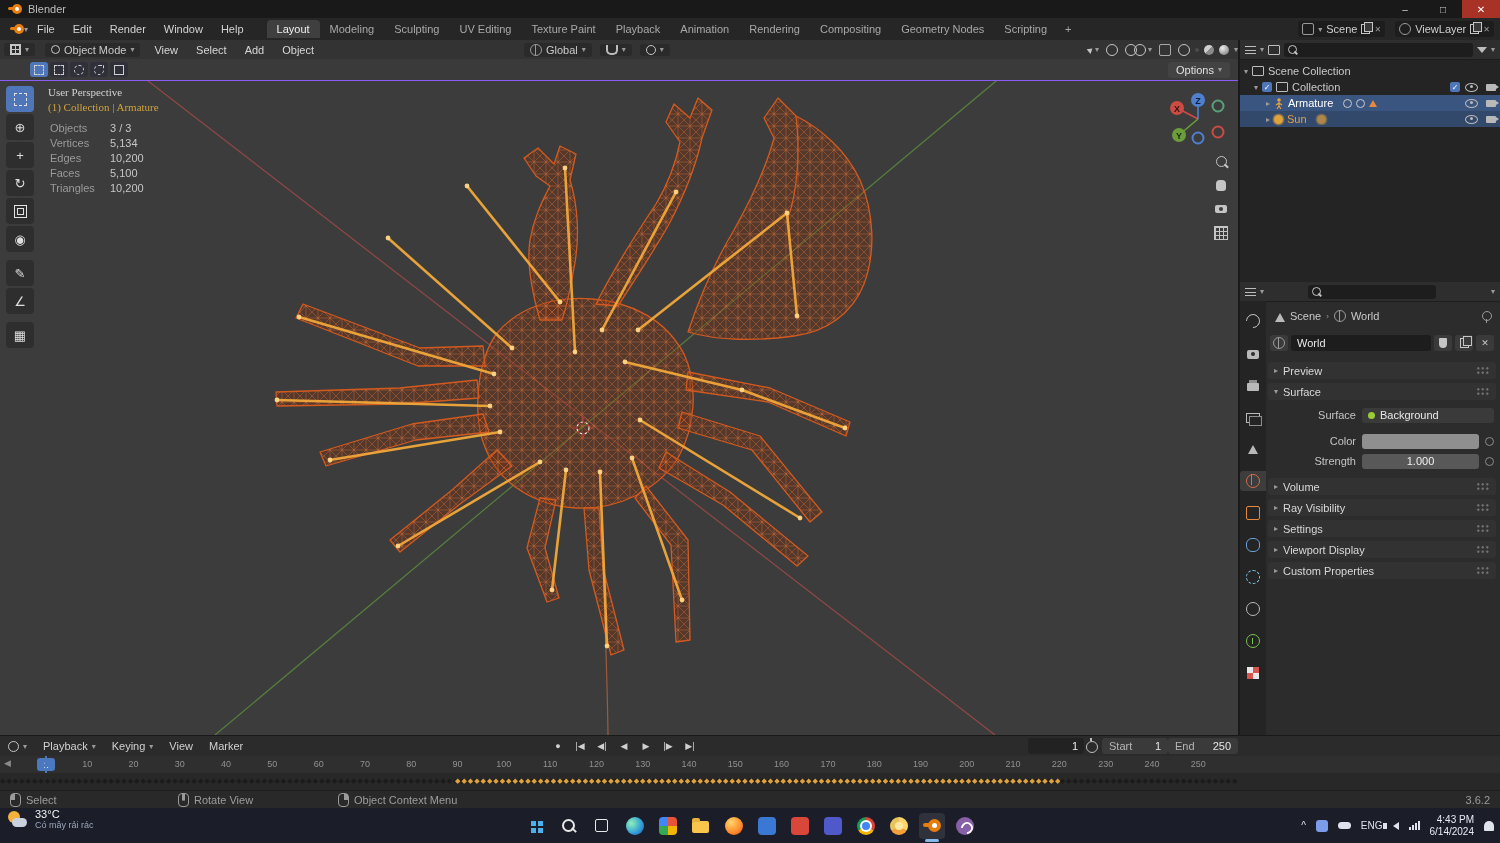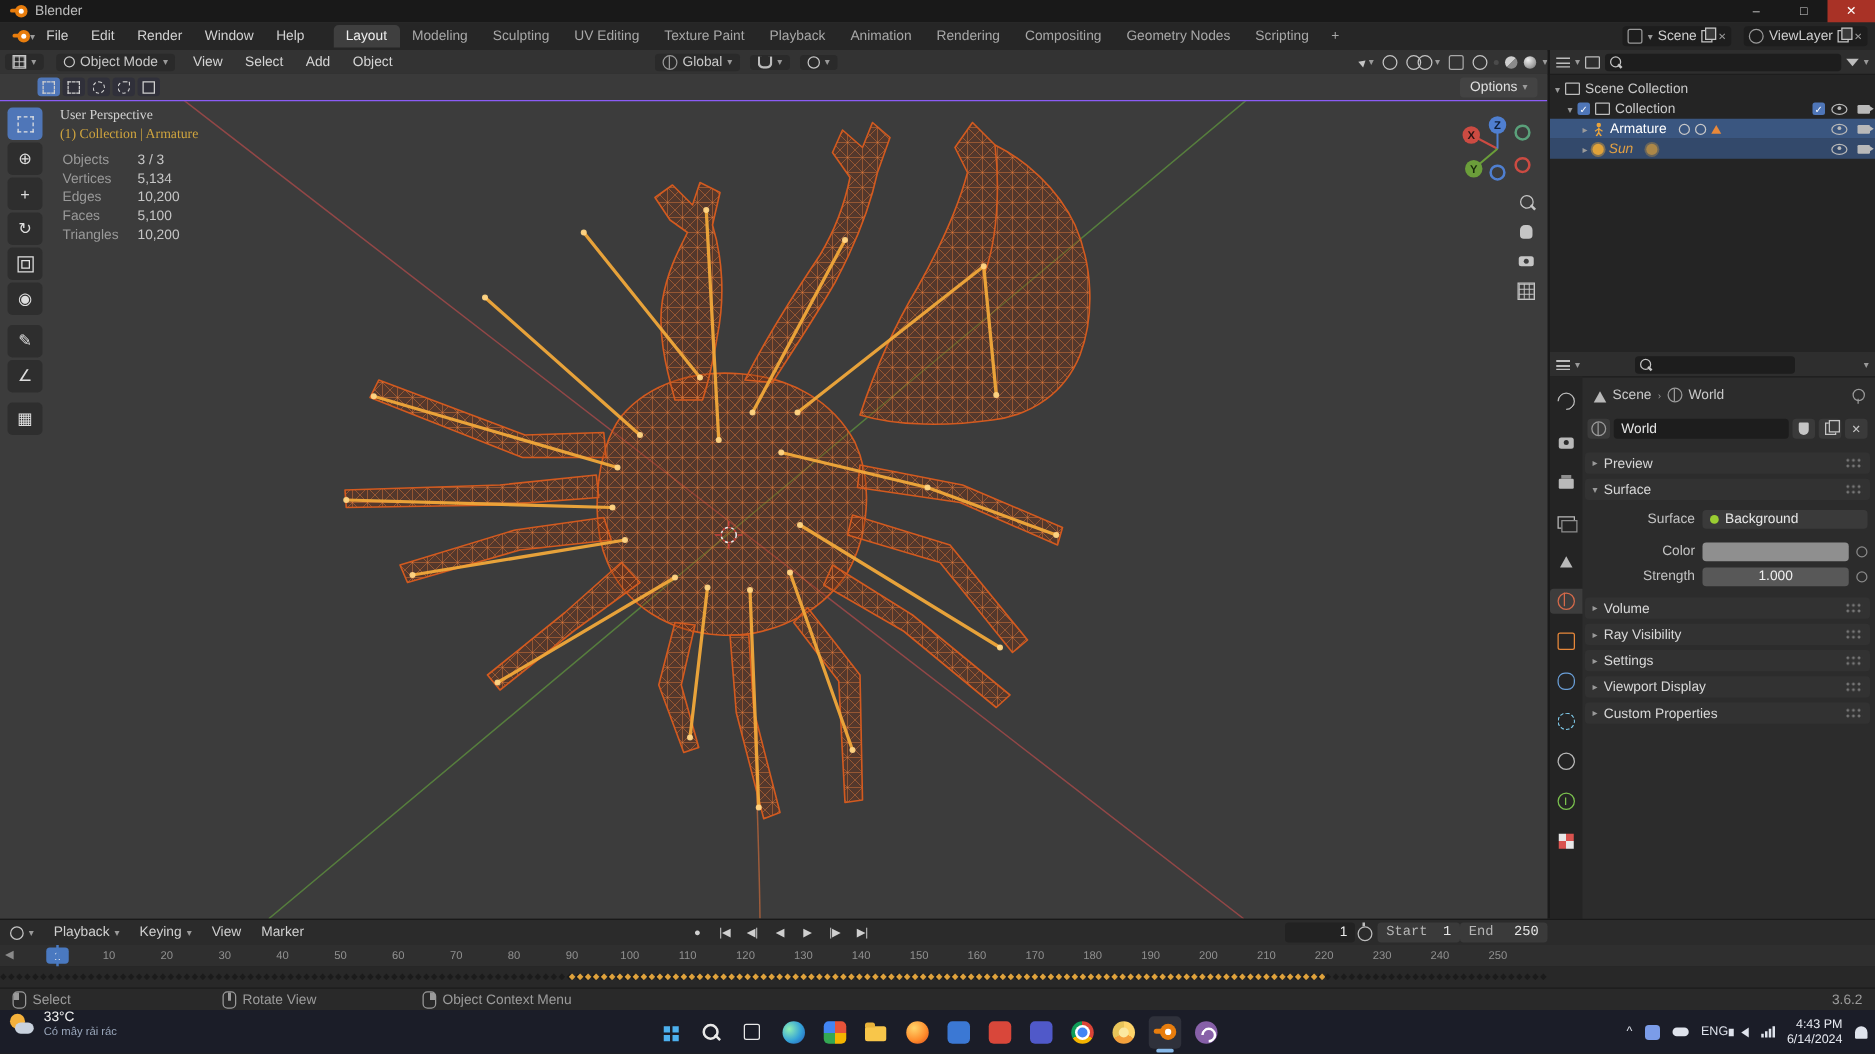--- a/index.html
+++ b/index.html
@@ -145,21 +145,21 @@
   .slider{background:#585858;justify-content:center;color:#f0f0f0;}
   .deco{width:7px;height:7px;border-radius:50%;border:1.3px solid #8a8a8a;}
 
   
   .timeline{left:0;top:735px;width:1500px;height:55px;background:#262626;border-top:1px solid #191919;}
   .tl-hdr{position:absolute;left:0;top:0;width:1500px;height:20px;background:#2b2b2b;border-bottom:1px solid #1f1f1f;display:flex;align-items:center;}
   .tl-menu{padding:0 8px;color:#d0d0d0;display:flex;gap:4px;align-items:center;}
   .transport{position:absolute;left:548px;top:2px;display:flex;gap:2px;align-items:center;}
   .tbtn{min-width:16px;height:16px;display:flex;align-items:center;justify-content:center;color:#cfcfcf;font-size:9px;padding:0 2px;}
   .framefield{position:absolute;left:1028px;top:2px;width:44px;height:16px;background:#222;border-radius:3px;color:#ececec;display:flex;align-items:center;justify-content:flex-end;padding:0 6px;}
-  .rngfield{position:absolute;top:2px;height:16px;background:#3a3a3a;border-radius:3px;display:flex;align-items:center;justify-content:space-between;padding:0 7px;color:#e4e4e4;font-family:Liberation Mono, monospace;}
+  .rngfield{position:absolute;top:2px;height:16px;background:#3a3a3a;border-radius:3px;display:flex;align-items:center;justify-content:space-between;padding:0 7px;color:#e4e4e4;}
   .rngfield .rl{color:#b5b5b5;margin-right:6px;}
   .stopw{position:absolute;left:1086px;top:5px;width:10px;height:10px;border-radius:50%;border:1.4px solid #bdbdbd;}
   .stopw::after{content:"";position:absolute;left:3px;top:-4px;width:2px;height:3px;background:#bdbdbd;}
   .ruler{position:absolute;left:0;top:20px;width:1500px;height:17px;background:#2f2f2f;border-bottom:1px solid #222;}
   .ticks{position:absolute;left:64px;top:3px;width:1158px;display:flex;}
   .ticks span{flex:0 0 46.3px;text-align:center;color:#909090;font-size:9px;}
   .playtag{position:absolute;left:37px;top:2px;width:18px;height:13px;background:#4a79c0;border-radius:3px;color:#fff;font-size:9px;display:flex;align-items:center;justify-content:center;}
   .playline{position:absolute;left:45px;top:20px;width:2px;height:35px;background:#4a79c0;}
   .keysrow{position:absolute;left:0;top:37px;width:1500px;height:18px;background:#282828;overflow:hidden;}
   .keys{position:absolute;top:4px;font-size:7px;letter-spacing:1px;white-space:nowrap;overflow:hidden;}
@@ -554,21 +554,21 @@
         <span class="lbl" style="color:#fff;">Armature</span>
         <span class="dotic" style="margin-left:6px;"></span>
         <span class="dotic"></span>
         <span style="width:0;height:0;border-left:4px solid transparent;border-right:4px solid transparent;border-bottom:7px solid #e8883a;"></span>
         <span style="position:absolute;right:22px;" class="eye"></span>
         <span style="position:absolute;right:4px;" class="camsm"></span>
       </div>
       <div class="o-row row-sel2" style="padding-left:26px;">
         <span class="caret">▸</span>
         <span class="sunic"></span>
-        <span class="lbl" style="color:#e2a043;font-style:italic;">Sun</span>
+        <span class="lbl" style="color:#e2a043;">Sun</span>
         <span class="sunic" style="opacity:.7;margin-left:6px;"></span>
         <span style="position:absolute;right:22px;" class="eye"></span>
         <span style="position:absolute;right:4px;" class="camsm"></span>
       </div>
     </div>
   </div>
 
   <div class="abs props">
     <div class="panel-hdr">
       <span class="lines-ic"></span>

